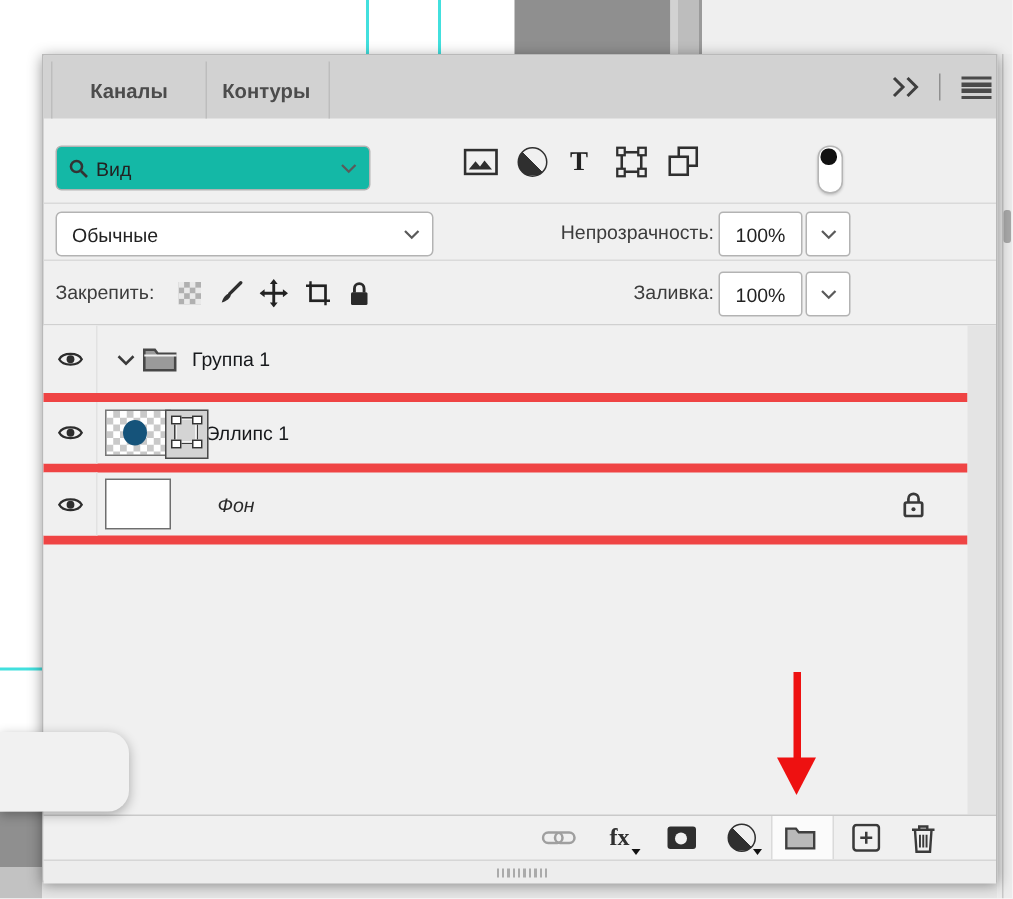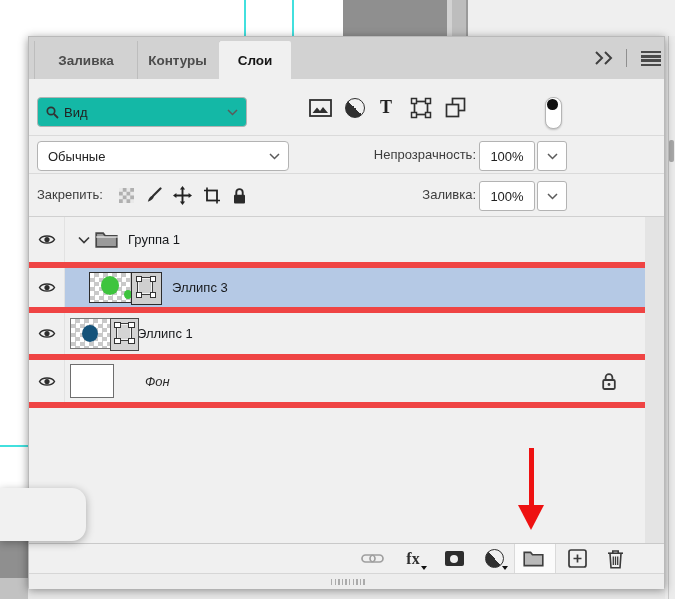--- a/index.html
+++ b/index.html
@@ -131,27 +131,24 @@
 
 <div class="abs chip">
   
   
 </div>
 
 <div class="abs panel">
 
   <div class="abs tabbar">
     <div class="tab tab1">
-        <span>Заливка</span>
+        <span>Каналы</span>
       </div>
     <div class="tab tab2">
         <span>Контуры</span>
-      </div>
-    <div class="tab tab-active">
-        <span>Слои</span>
       </div>
     <div class="abs dbl-chev">
       <svg width="22" height="16" viewBox="0 0 22 16">
           <path d="M2 2l6 6-6 6M11 2l6 6-6 6" fill="none" stroke="#3f3f3f" stroke-width="2"></path>
         </svg>
     </div>
     <div class="abs vsep"></div>
     <div class="abs burger">
         <i></i>
         <i></i>
@@ -283,42 +280,20 @@
       </span>
       <span style="margin-left:5px;">
         <svg width="23" height="17" viewBox="0 0 23 17">
             <path d="M1.2 15.8V2.2h7l2 2.6h11.6v11z" fill="#9a9a9a" stroke="#474747" stroke-width="1.7"></path>
             <path d="M1.2 6h21.6" stroke="#f0f0f0" stroke-width="1.2"></path>
           </svg>
       </span>
       <span class="lname" style="margin-left:10px;">Группа 1</span>
     </div>
 
-    <div class="lrow" style="height: 39px; background-color: rgb(181, 201, 229);">
-      <div class="eyecell">
-        <svg width="18" height="13" viewBox="0 0 18 13">
-            <path d="M1.5 6.5C4 1.8 14 1.8 16.5 6.5 14 11.2 4 11.2 1.5 6.5z" fill="none" stroke="#2d2d2d" stroke-width="1.5"></path>
-            <circle cx="9" cy="6.5" r="2.6" fill="#2d2d2d"></circle>
-          </svg>
-      </div>
-      <div class="thumbwrap" style="margin-left:24px;width:71px;height:31px;">
-        <div class="abs checkerbg" style="left:0;top:0;width:46px;height:31px;border:1.6px solid #2c2c2c;">
-          <div class="ellipse" style="left: 11px; top: 3px; width: 18px; height: 19px; background-color: rgb(62, 196, 62);"></div>
-          <div class="ellipse" style="left: 34px; top: 17px; width: 8px; height: 9px; background-color: rgb(62, 196, 62);"></div>
-        </div>
-        <div class="vbadge" style="left:42px;width:29px;height:31px;border:1.6px solid #2c2c2c;">
-          <div class="irect" style="left:6px;top:5px;width:12px;height:14px;"></div>
-          <i class="node" style="left:3.5px;top:2.5px;"></i>
-          <i class="node" style="left:17.5px;top:2.5px;"></i>
-          <i class="node" style="left:3.5px;top:18.5px;"></i>
-          <i class="node" style="left:17.5px;top:18.5px;"></i>
-        </div>
-      </div>
-      <span class="lname" style="margin-left:12px;">Эллипс 3</span>
-    </div>
 
     <div class="lrow" style="height:41px;">
       <div class="eyecell">
         <svg width="18" height="13" viewBox="0 0 18 13">
             <path d="M1.5 6.5C4 1.8 14 1.8 16.5 6.5 14 11.2 4 11.2 1.5 6.5z" fill="none" stroke="#2d2d2d" stroke-width="1.5"></path>
             <circle cx="9" cy="6.5" r="2.6" fill="#2d2d2d"></circle>
           </svg>
       </div>
       <div class="thumbwrap" style="margin-left:5px;width:67px;height:31px;">
         <div class="abs checkerbg" style="left:0;top:0;width:44px;height:31px;border:1.3px solid #767676;">

